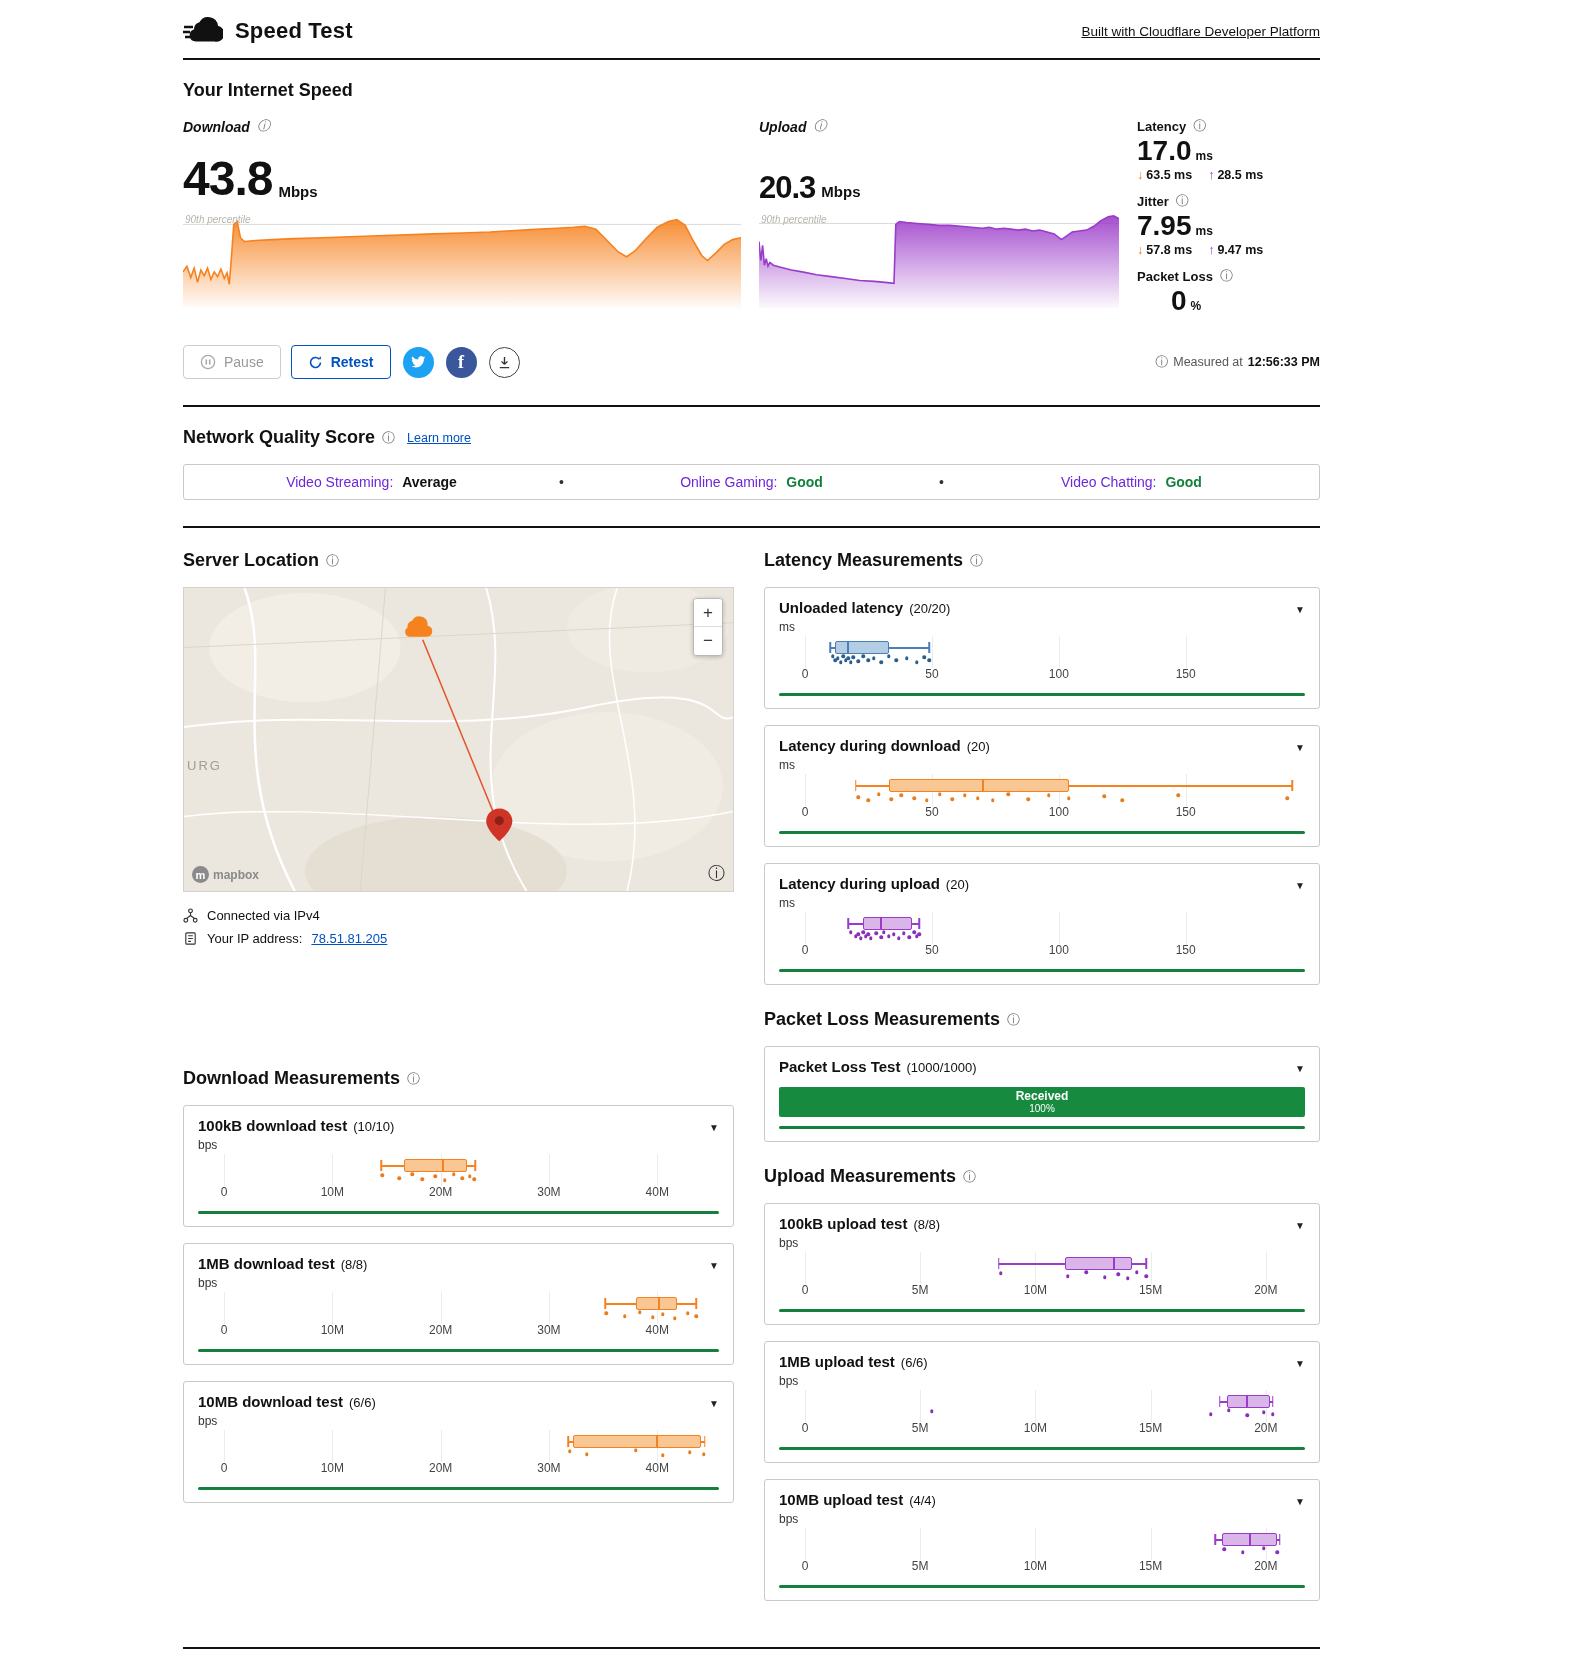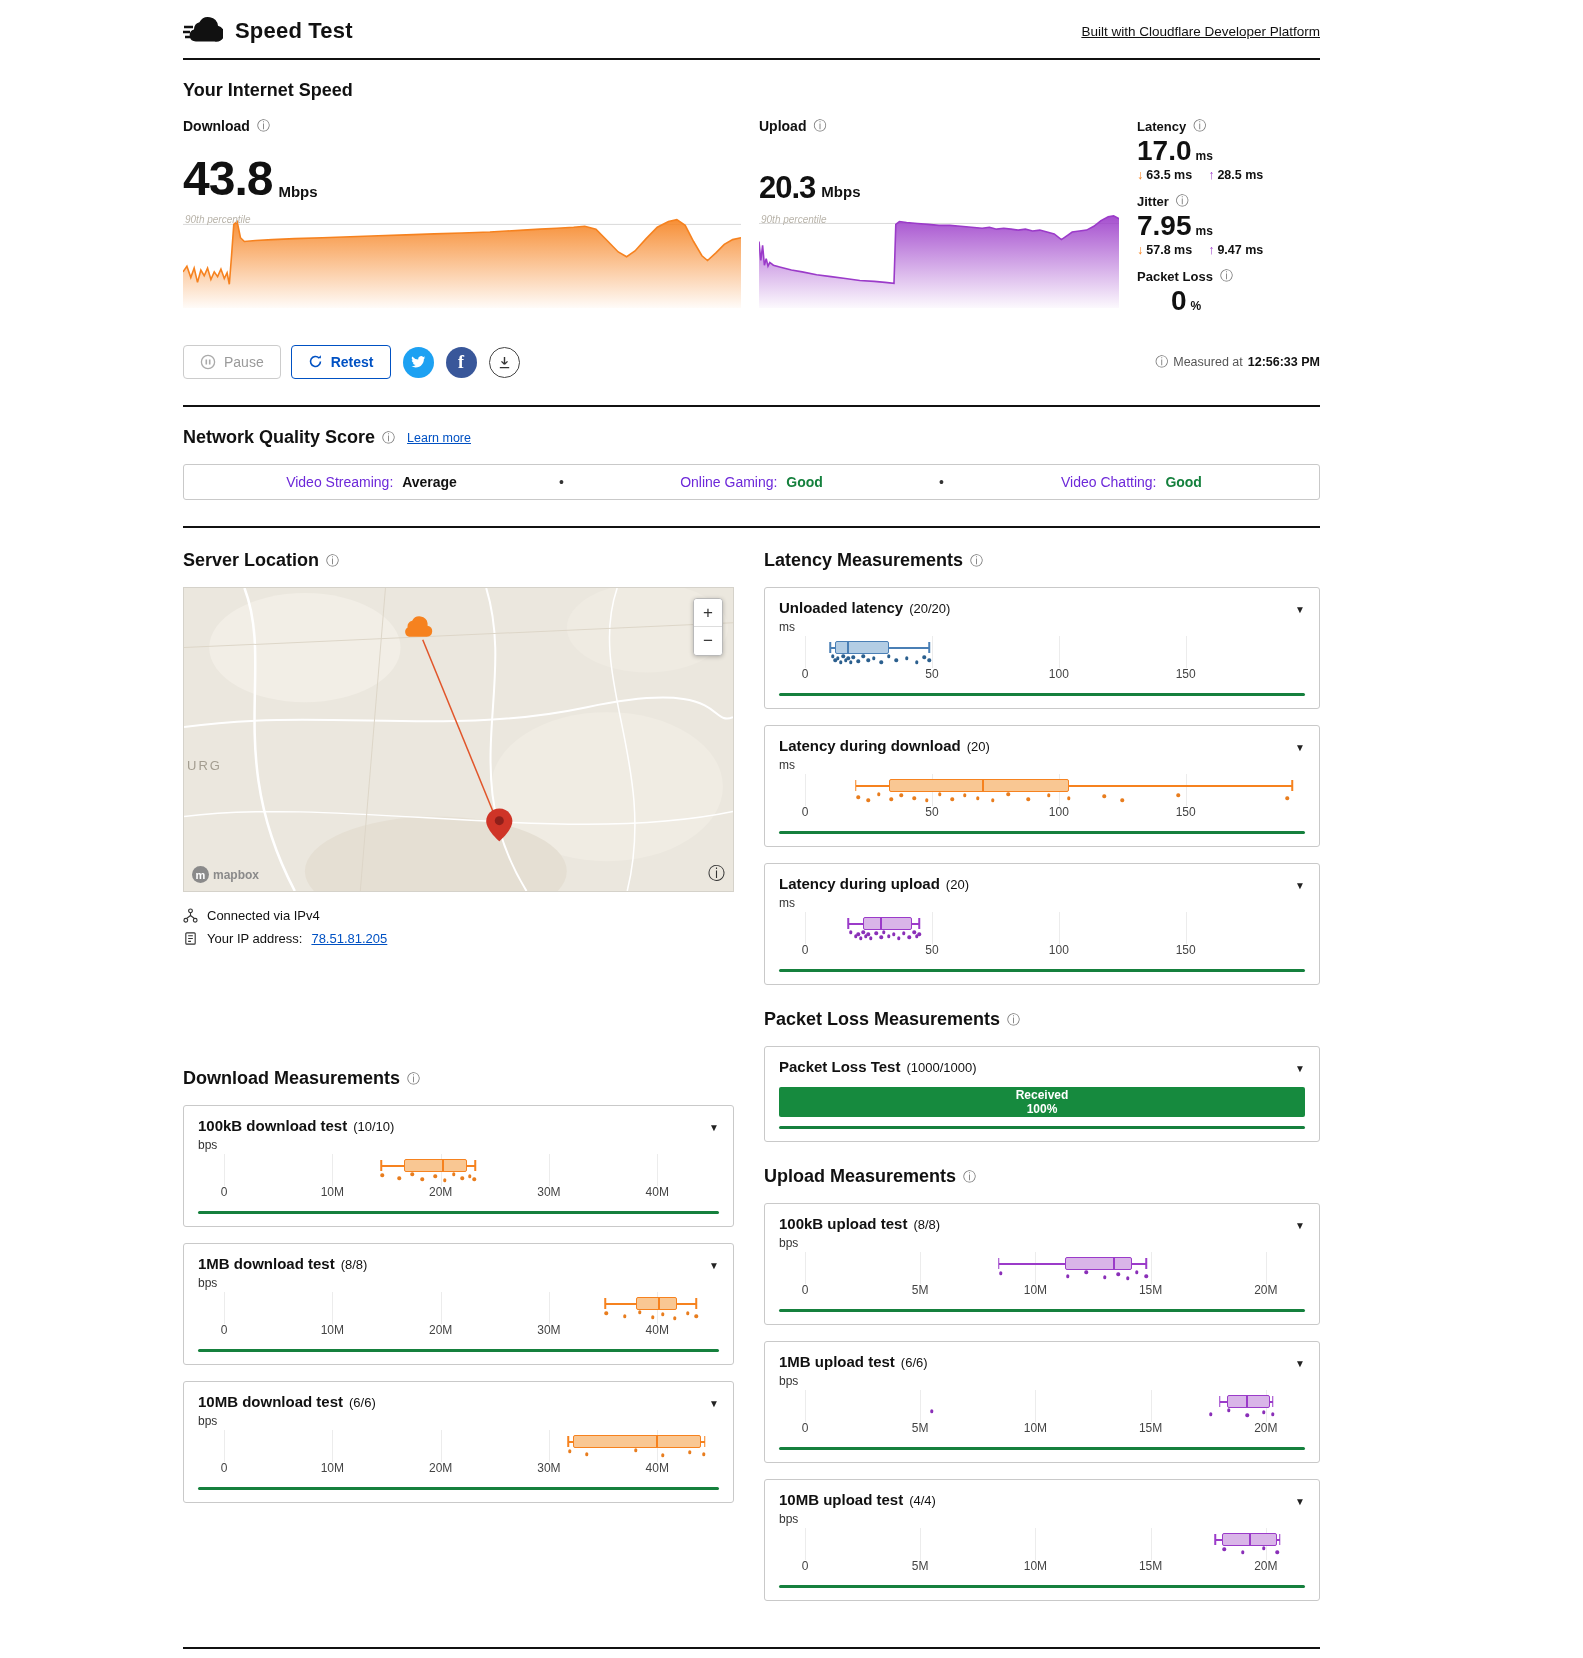--- a/index.html
+++ b/index.html
@@ -16,41 +16,41 @@
   .hdr-left { display:flex; align-items:center; gap:12px; }
   .hdr h1 { font-size:22px; letter-spacing:.2px; }
   .hdr-link { margin-left:auto; font-size:13.5px; color:#111; text-decoration:underline; }
   .rule { height:2px; background:#111; }
 
   
   .sectionpad { padding:20px 0 26px; }
   h2.sec-title { font-size:18px; display:flex; align-items:center; margin-bottom:16px; }
   .info { color:#777; font-size:13px; margin-left:7px; font-weight:normal; cursor:pointer; }
   .speed-grid { display:grid; grid-template-columns:558px 360px 1fr; column-gap:18px; margin-top:8px; }
-  .metric-label { font-weight:bold; font-size:14px; display:flex; align-items:center; }
+  .metric-label { font-weight:bold; font-size:14px; display:flex; align-items:flex-end;font-style:italic; }
   .big { height:78px; display:flex; align-items:flex-end; padding-bottom:10px; }
   .big-num { font-size:48px; font-weight:bold; letter-spacing:-1px; line-height:1; }
   .col-ul .big-num { font-size:31px; }
   .big-unit { font-size:15px; font-weight:bold; margin-left:6px; padding-bottom:3px; }
   .chart { position:relative; height:95px; }
   .area-svg { position:absolute; left:0; top:0; width:100%; height:100%; }
   .pctile { position:absolute; top:1px; left:2px; font-size:10px; color:#b8b3a9; z-index:2;font-style:italic; }
 
   .col-metrics { font-size:13px; }
   .mc-label { font-weight:bold; font-size:13px; display:flex; align-items:center; }
   .mc-row { display:flex; align-items:flex-end; margin:2px 0 2px; }
   .mc-val { font-size:28px; font-weight:bold; line-height:1; }
   .mc-unit { font-size:12px; font-weight:bold; margin-left:4px; padding-bottom:2px; }
   .updown { display:flex; gap:16px; font-size:12.5px; font-weight:bold; margin:3px 0 10px; align-items:center; }
   .updown .dn { color:#f6821f; margin-right:3px; font-weight:bold; }
   .updown .up { color:#9b3bc9; margin-right:3px; font-weight:bold; }
   .pl-val { margin-left:34px; }
 
   .controls { display:flex; align-items:center; gap:10px; margin-top:28px; }
-  .btn { display:flex; align-items:flex-start; gap:8px; background:#fff; border-radius:4px; font-size:14px; padding:8px 16px; cursor:pointer; font-family:inherit; }
+  .btn { display:flex; align-items:center; gap:8px; background:#fff; border-radius:4px; font-size:14px; padding:8px 16px; cursor:pointer; font-family:inherit; }
   .btn-pause { border:1px solid #ccc; color:#9a9a9a; }
   .btn-retest { border:1px solid #0051c3; color:#0051c3; font-weight:bold; }
   .soc { width:31px; height:31px; border-radius:50%; border:none; display:flex; align-items:center; justify-content:center; cursor:pointer; margin-left:2px; }
   .tw { background:#1da1f2; }
   .fb { background:#39579a; color:#fff; font-size:18px; font-weight:bold; font-family:"Liberation Serif",serif; }
   .dlb { background:#fff; border:1.5px solid #444; }
   .measured { margin-left:auto; font-size:12.5px; color:#555; display:flex; align-items:center; gap:5px; }
   .measured b { color:#111; }
 
   
@@ -99,21 +99,21 @@
   .wbox { position:absolute; top:7px; height:13px; border:1.5px solid; border-radius:2px; }
   .wmed { position:absolute; top:7px; height:13px; width:2px; transform:translateX(-50%); }
   .dot { position:absolute; width:3.5px; height:3.5px; border-radius:50%; transform:translate(-50%,-50%); }
   .m-axis { position:relative; height:17px; margin:1px 14px 0 40px; }
   .m-axis .tick { position:absolute; transform:translateX(-50%); font-size:12px; color:#444; }
   .green-line { height:3px; background:#15803d; margin:9px 14px 12px; border-radius:2px; }
 
   
   .pl-bar { margin:12px 14px 0; background:#168a3e; border-radius:2px; height:30px; display:flex; flex-direction:column; align-items:center; justify-content:center; color:#fff; }
   .pl-bar b { font-size:12px; line-height:1.2; }
-  .pl-bar span { font-size:12px; line-height:1.2;font-weight:bold; }
+  .pl-bar span { font-size:10px; line-height:1.2; }
 
   
   footer { display:flex; align-items:center; padding:20px 0 26px; }
 </style>
 </head>
 <body>
 
 <div class="page">
 
   <header class="hdr">

